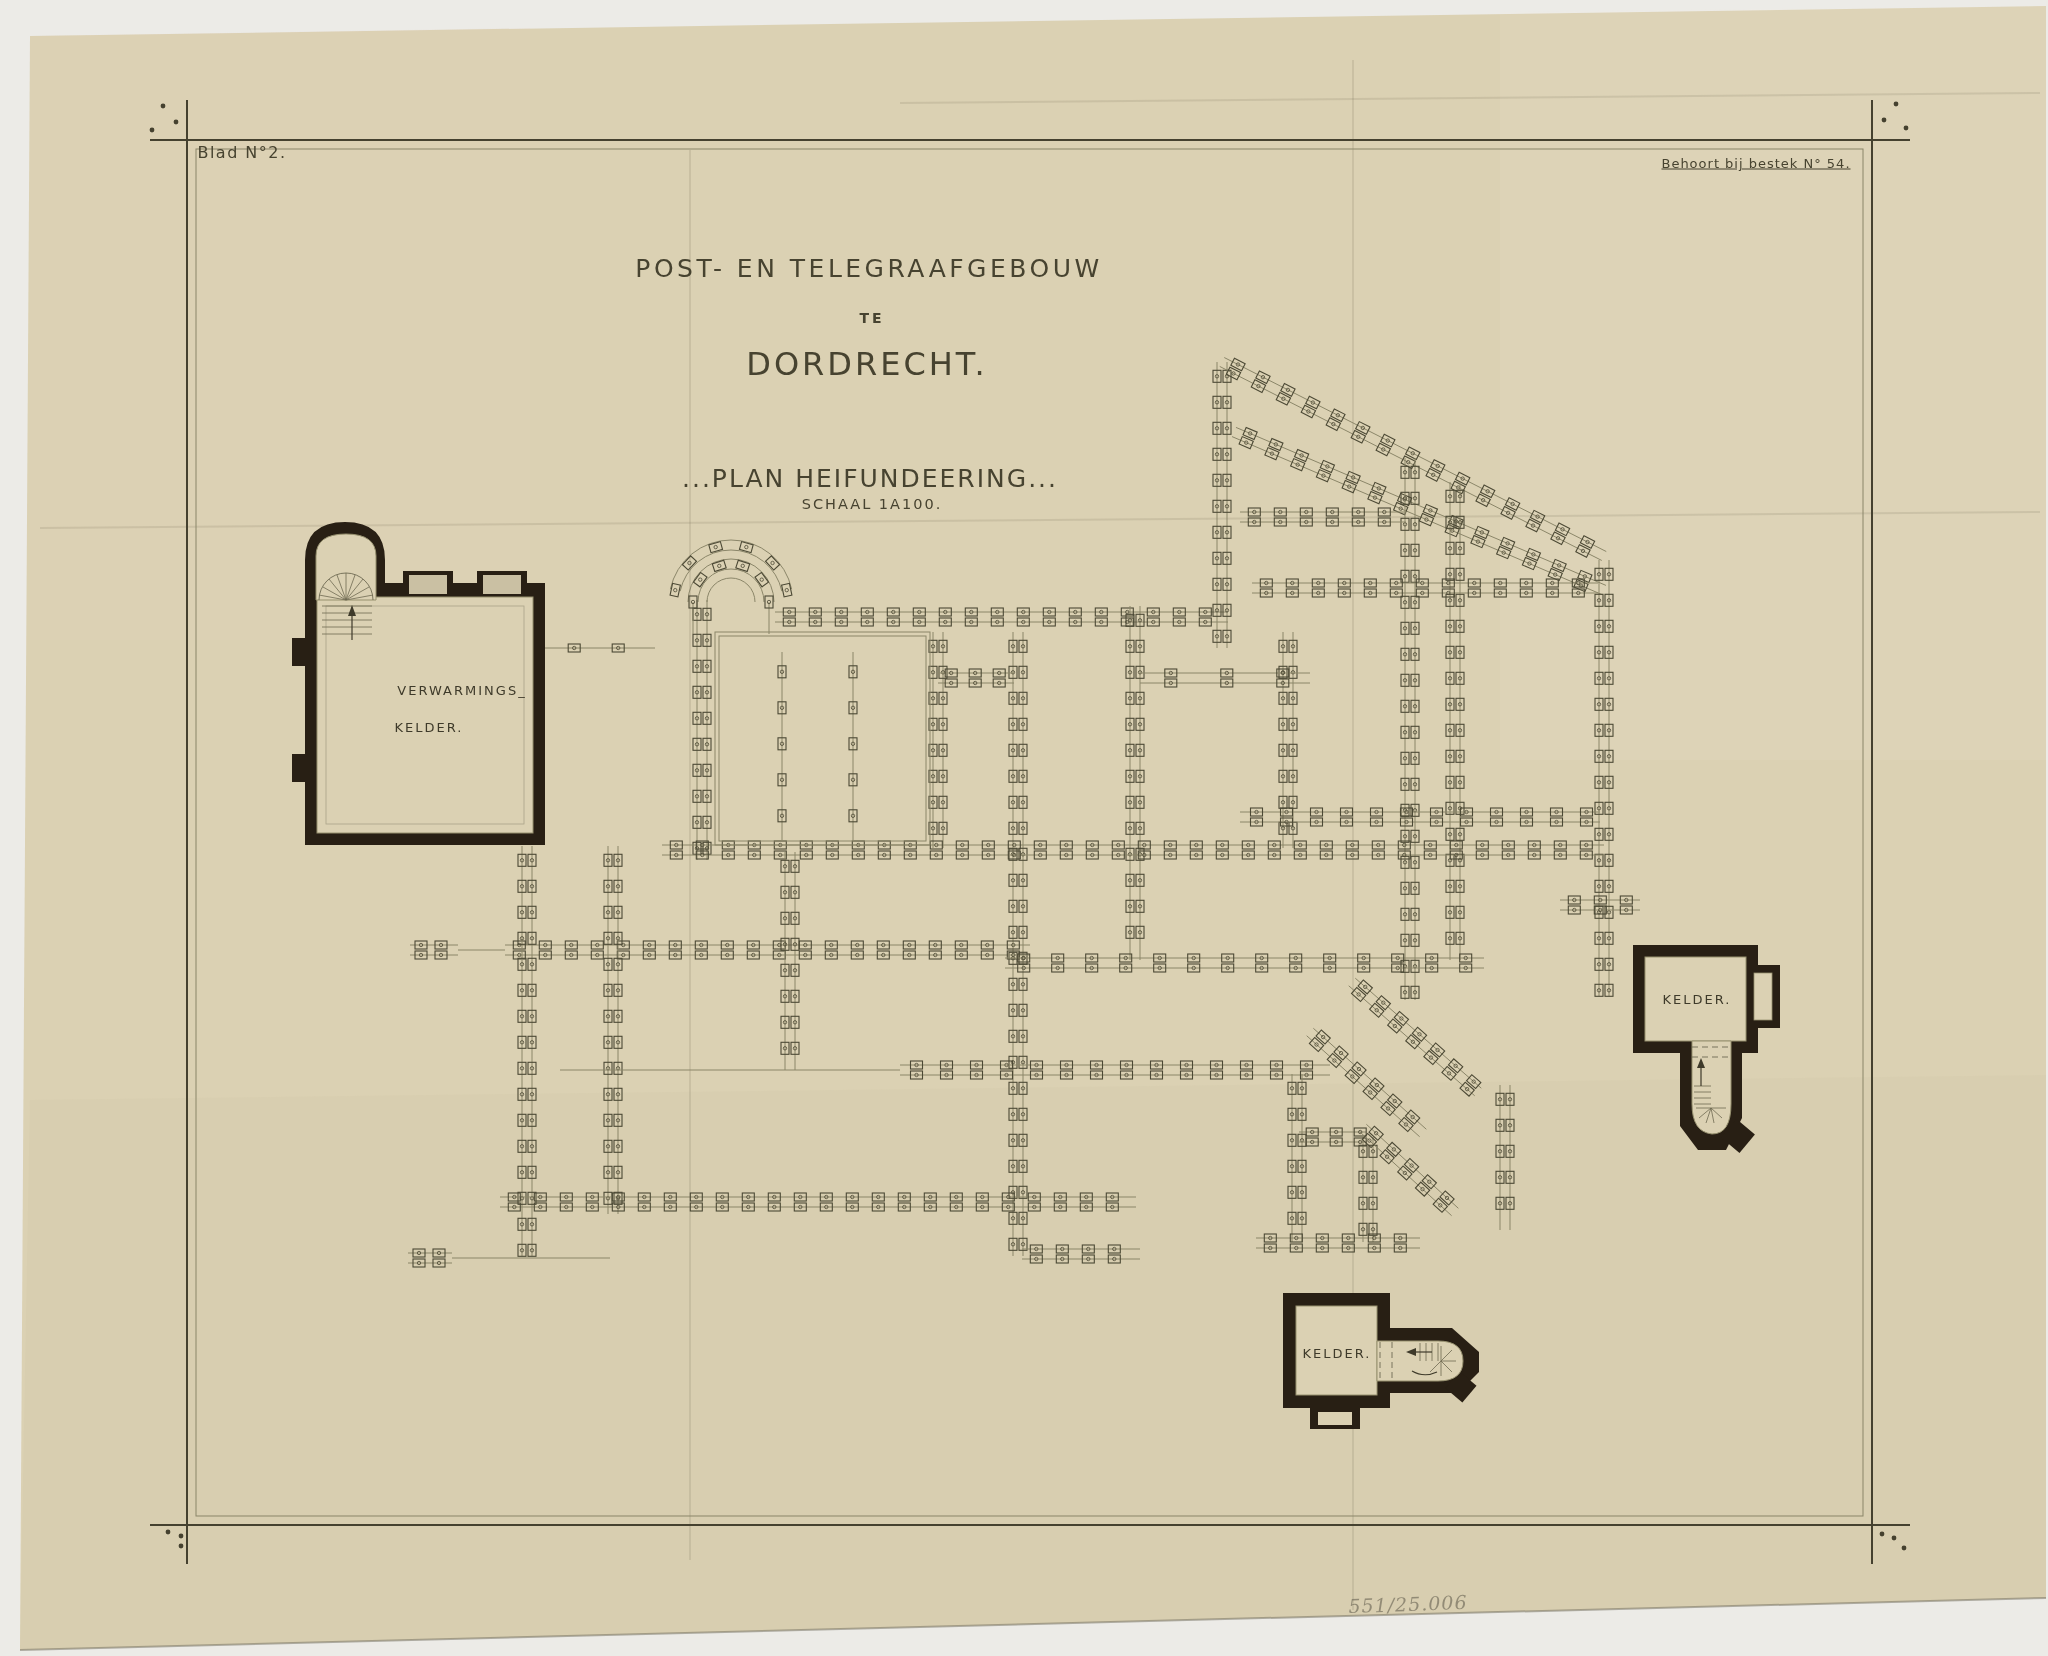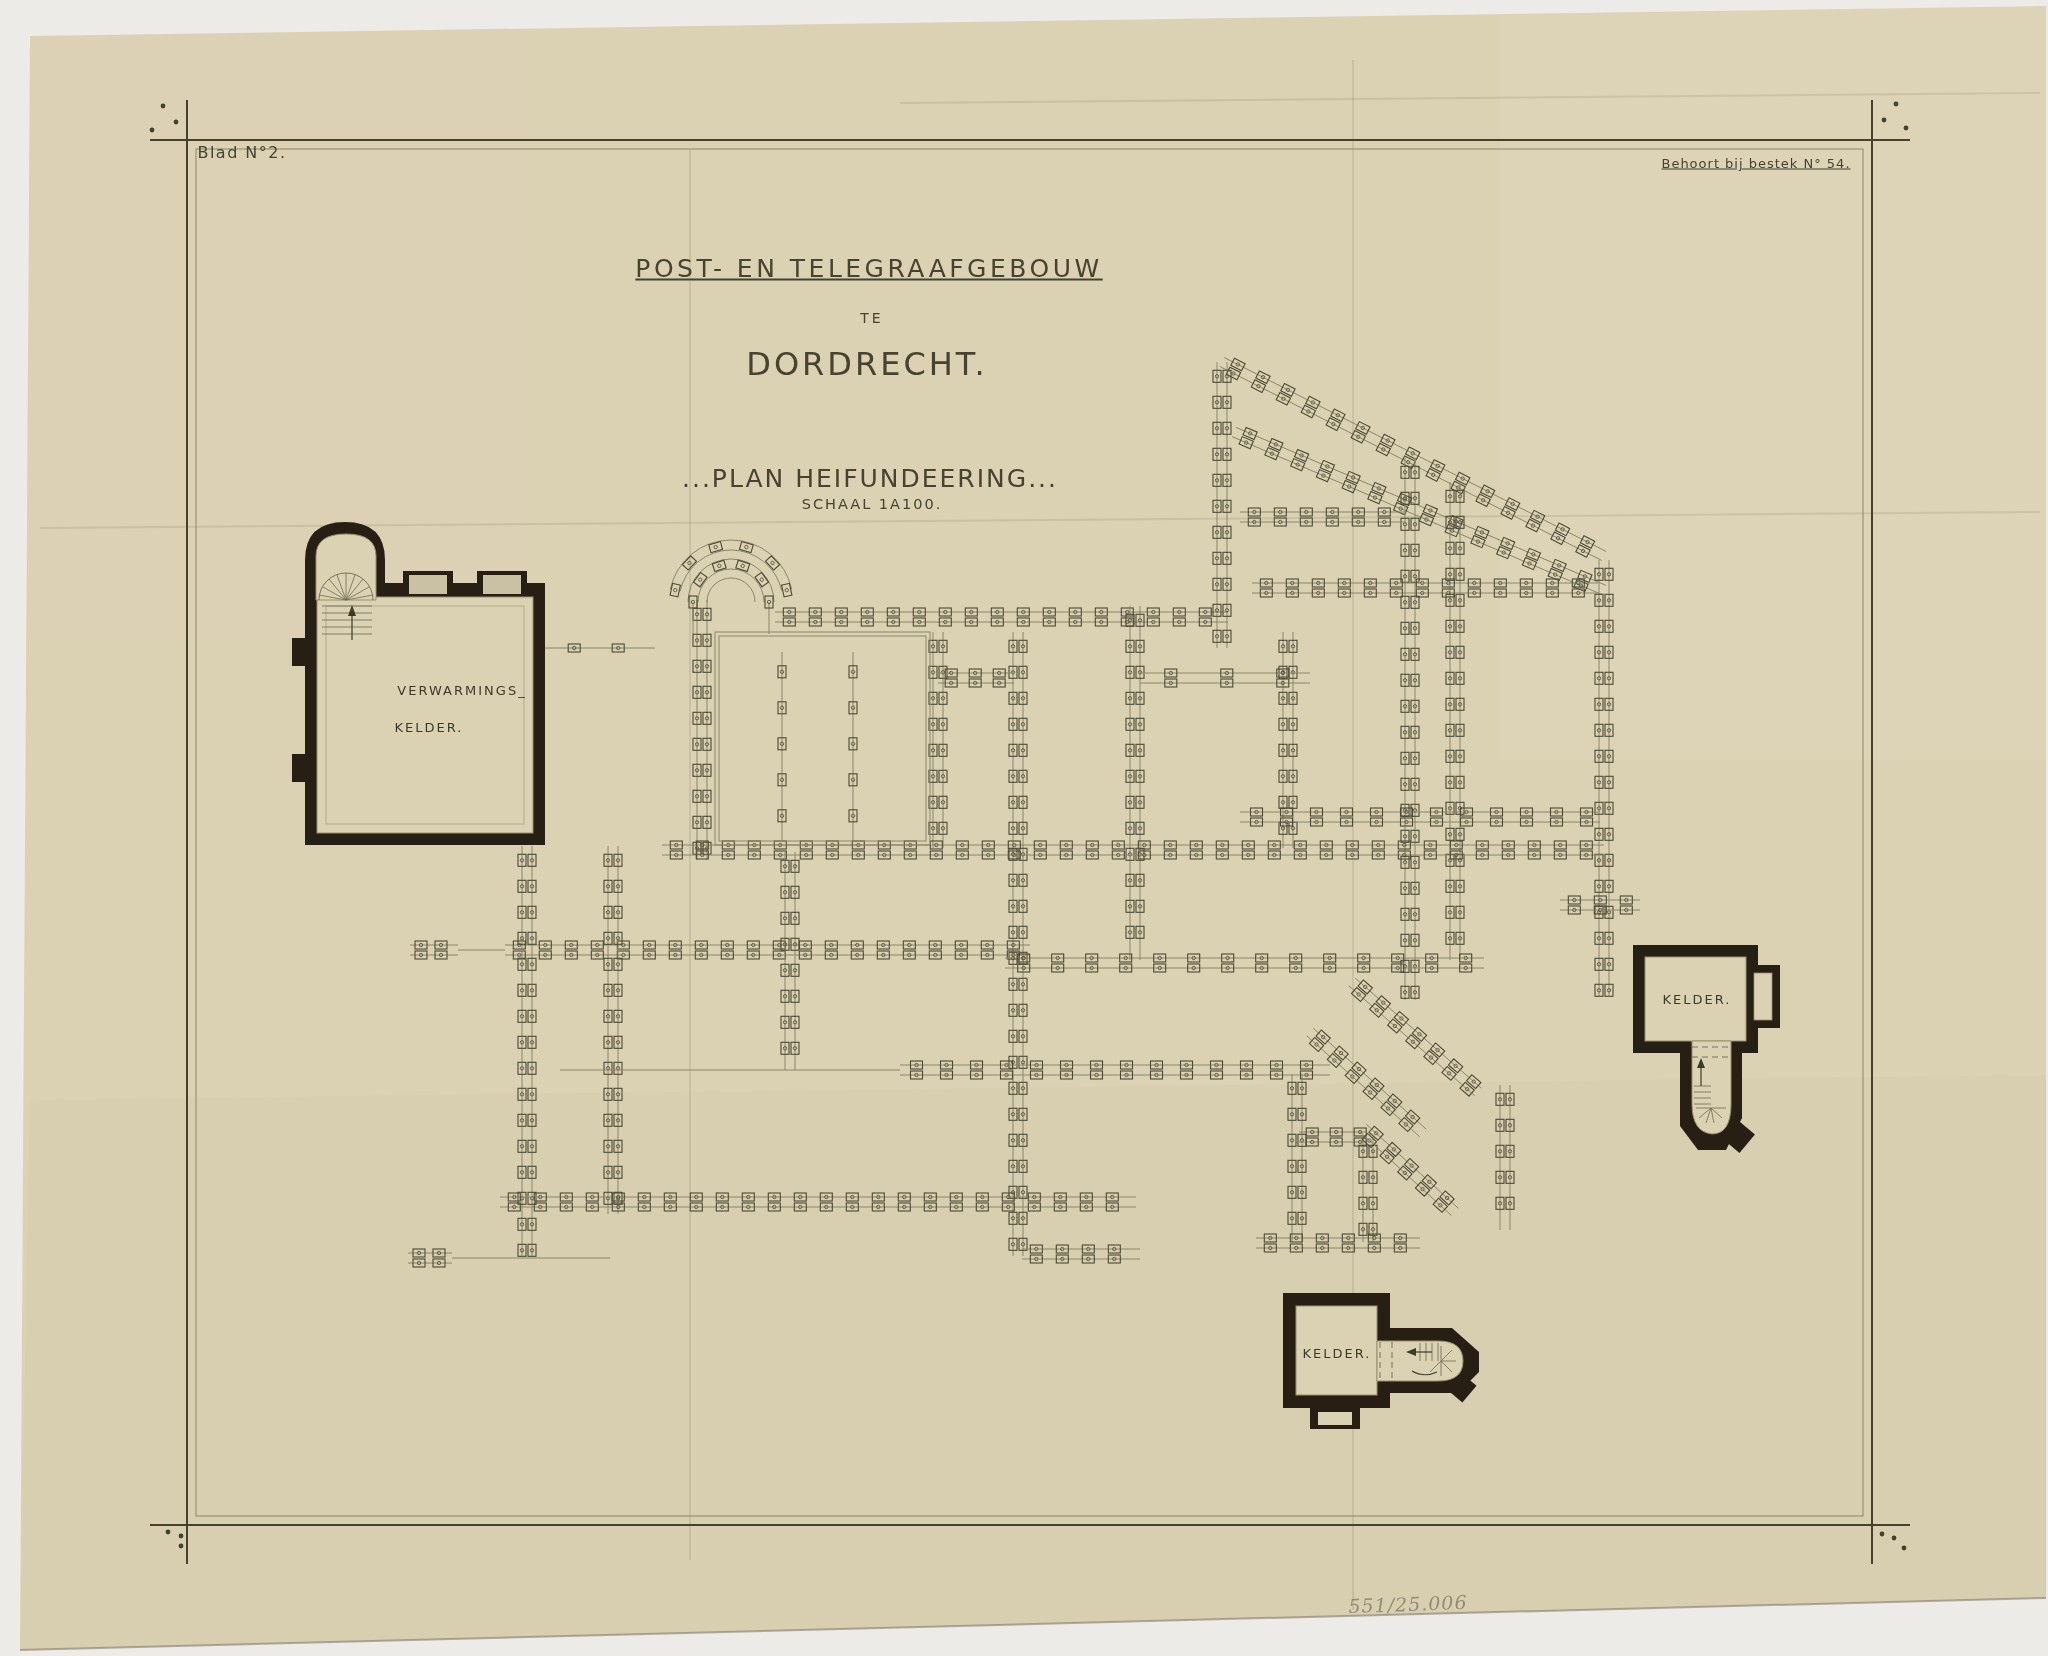--- a/index.html
+++ b/index.html
@@ -2,22 +2,22 @@
 <html><head>
 <meta charset="utf-8">
 <style>
   html,body{margin:0;padding:0;}
   body{width:2048px;height:1656px;position:relative;background:#ecebe7;overflow:hidden;
        font-family:"DejaVu Sans",sans-serif;}
   #stage{position:absolute;inset:0;text-align:center;}
   svg{position:absolute;left:0;top:0;}
   .lbl{position:absolute;transform:translate(-50%,-50%);white-space:nowrap;color:#474330;
        font-family:"DejaVu Sans",sans-serif;}
-  .t1{font-size:25px;letter-spacing:3.5px;text-decoration:underline;}
-  .t2{font-size:14px;letter-spacing:3px;}
+  .t1{font-size:25px;letter-spacing:3.5px;}
+  .t2{font-size:14px;letter-spacing:3px;font-weight:bold;}
   .t3{font-size:32px;letter-spacing:3px;}
   .t4{font-size:25px;letter-spacing:2px;}
   .t5{font-size:14.5px;letter-spacing:2px;margin-top:18px;}
   .corner{font-size:16px;letter-spacing:1.5px;}
   .corner-sm{font-size:13px;letter-spacing:1px;}
   .room{font-size:13px;letter-spacing:2px;color:#3e3a2a;}
   .pencil{font-family:"DejaVu Serif",serif;font-style:italic;font-size:19px;
           color:rgba(104,98,82,0.62);transform:translate(-50%,-50%) rotate(-2deg);letter-spacing:1px;}
 </style>
 </head>

